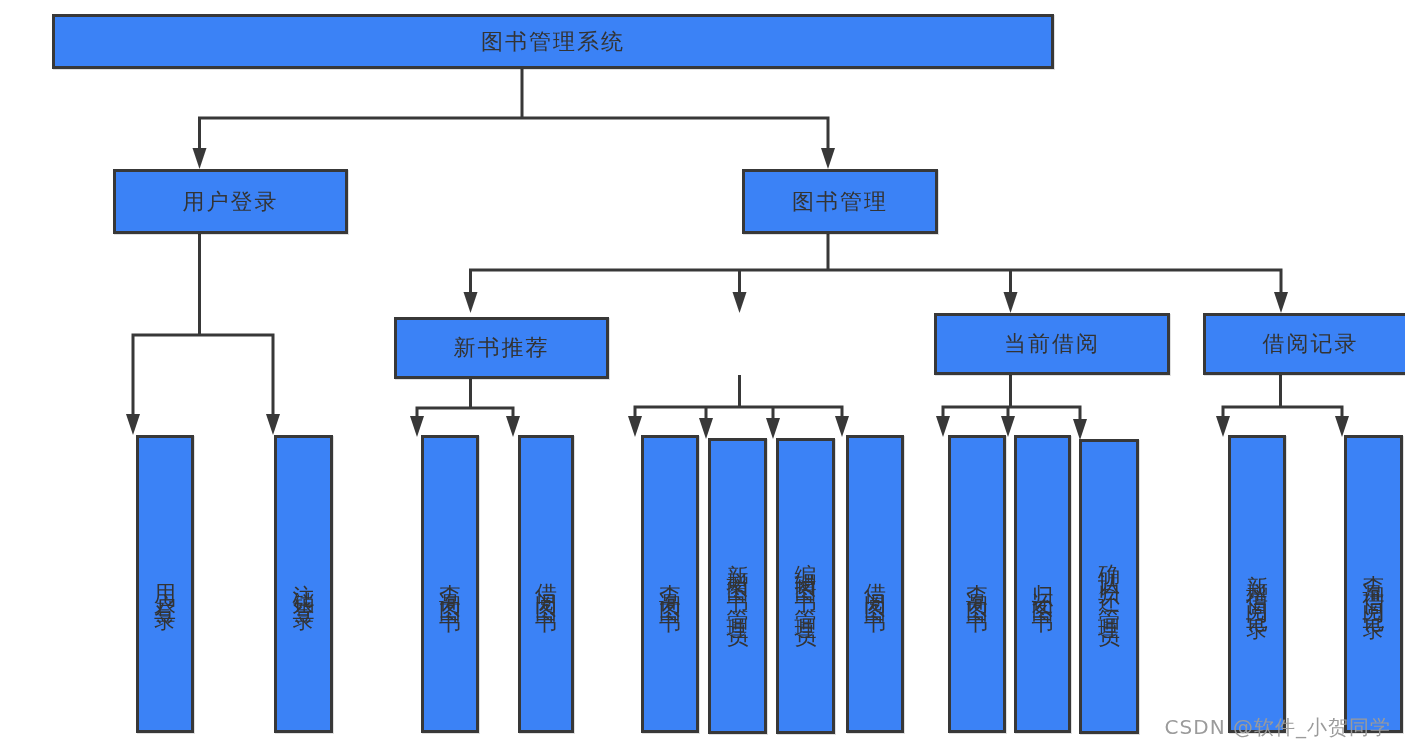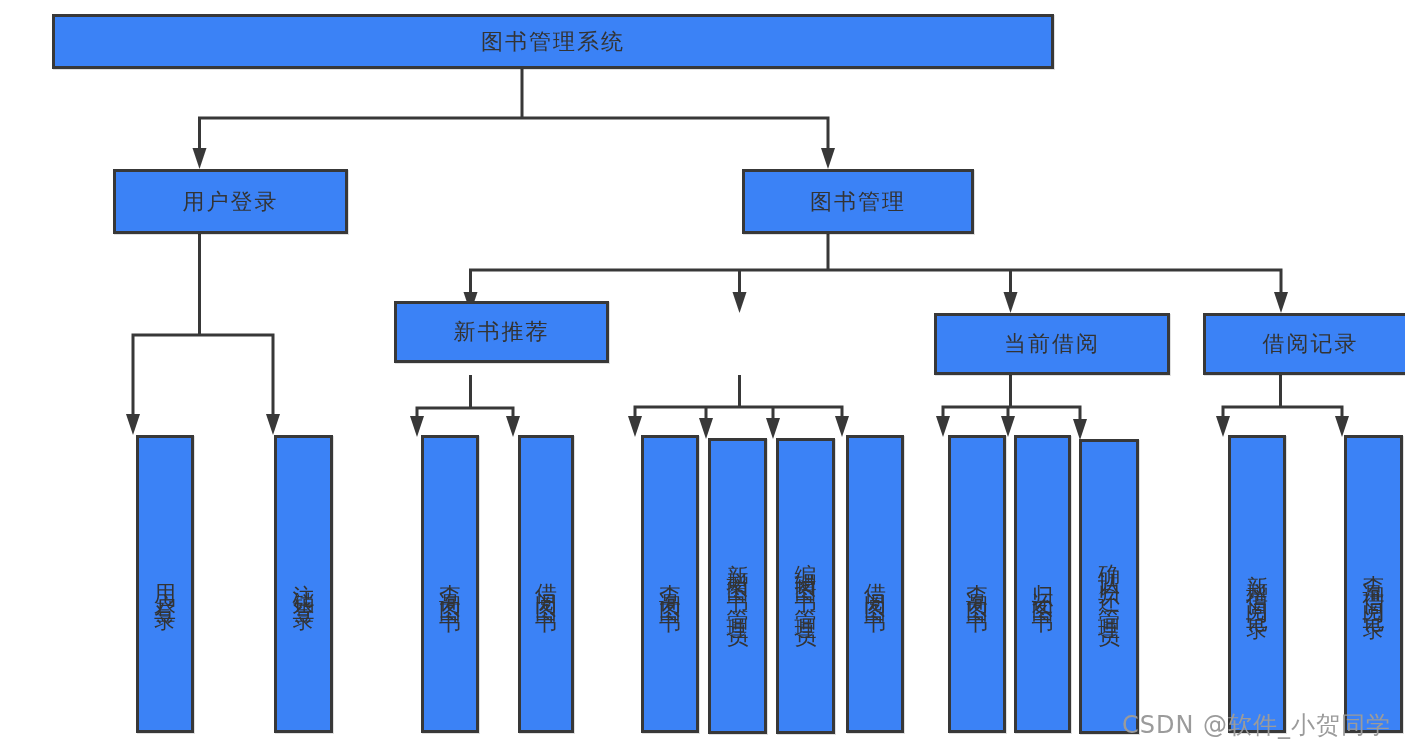--- a/index.html
+++ b/index.html
@@ -45,21 +45,21 @@
     text-orientation: mixed;
     font-size: 22px;
     letter-spacing: 9px;
     line-height: 1;
     white-space: nowrap;
   }
   .watermark {
     position: absolute;
     right: 14px;
     bottom: 6px;
-    font-size: 24px;
+    font-size: 20px;
     color: #9b9b9b;
     z-index: 3;
     letter-spacing: 1px;
     white-space: nowrap;
   }
 </style>
 </head>
 <body>
 
 <div id="stage">
@@ -104,25 +104,25 @@
     </g>
   </svg>
 
   <div class="node h" style="left:21px; top:14px; width:1002px; height:55px;">
     <span>图书管理系统</span>
   </div>
 
   <div class="node h" style="left:82px; top:169px; width:235px; height:65px;">
     <span>用户登录</span>
   </div>
-  <div class="node h" style="left:711px; top:169px; width:232px; height:65px;">
+  <div class="node h" style="left:711px; top:169px; width:196px; height:65px;">
     <span>图书管理</span>
   </div>
 
-  <div class="node h" style="left:363px; top:301px; width:215px; height:62px;">
+  <div class="node h" style="left:363px; top:317px; width:215px; height:62px;">
     <span>新书推荐</span>
   </div>
   <div class="node h" style="left:903px; top:313px; width:236px; height:62px;">
     <span>当前借阅</span>
   </div>
   <div class="node h" style="left:1172px; top:313px; width:215px; height:62px;">
     <span>借阅记录</span>
   </div>
 
   <div class="node v" style="left:105px; top:435px; width:58px; height:298px;">

